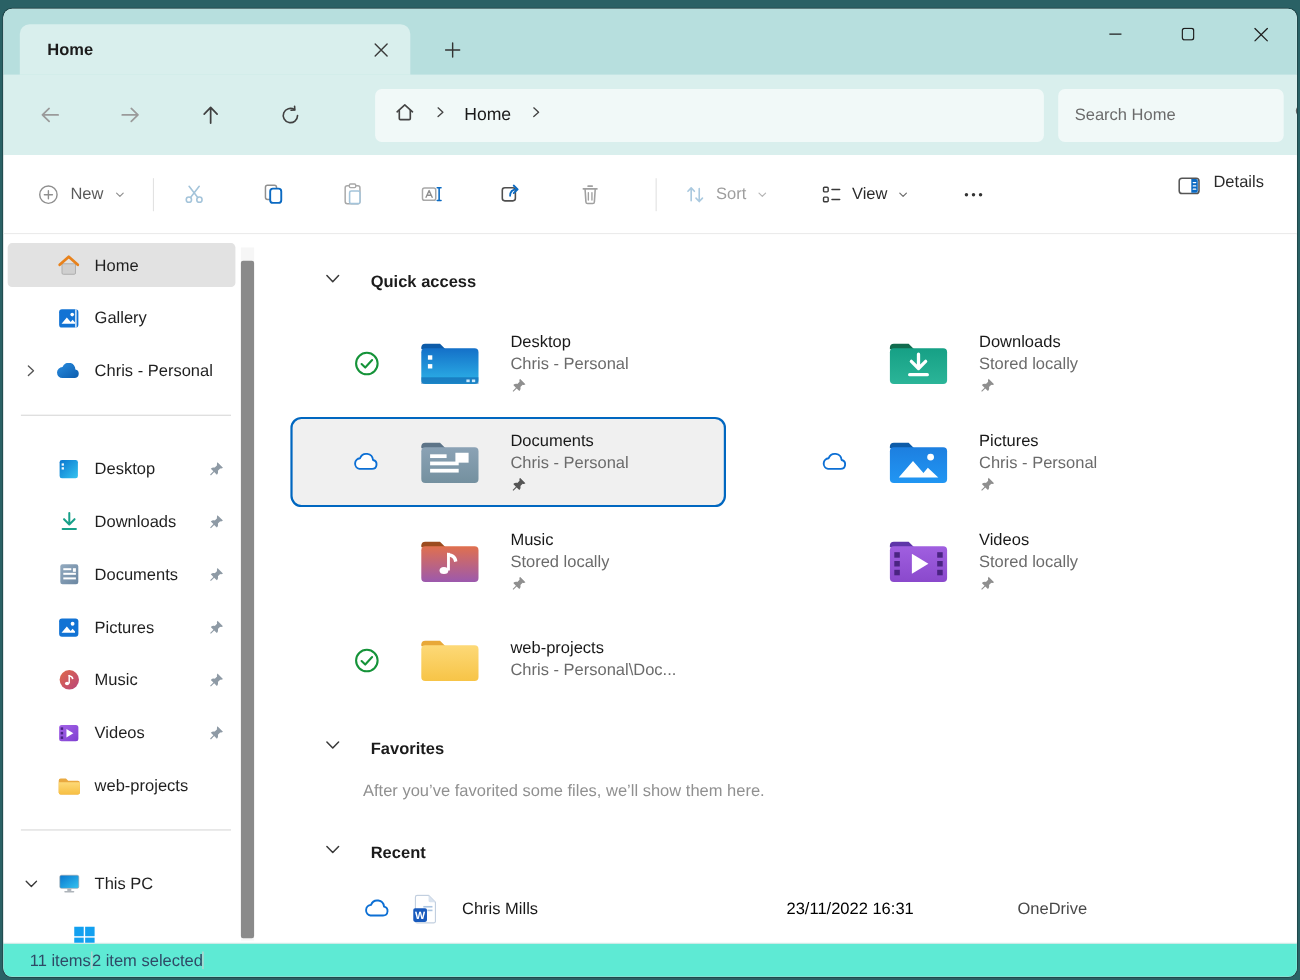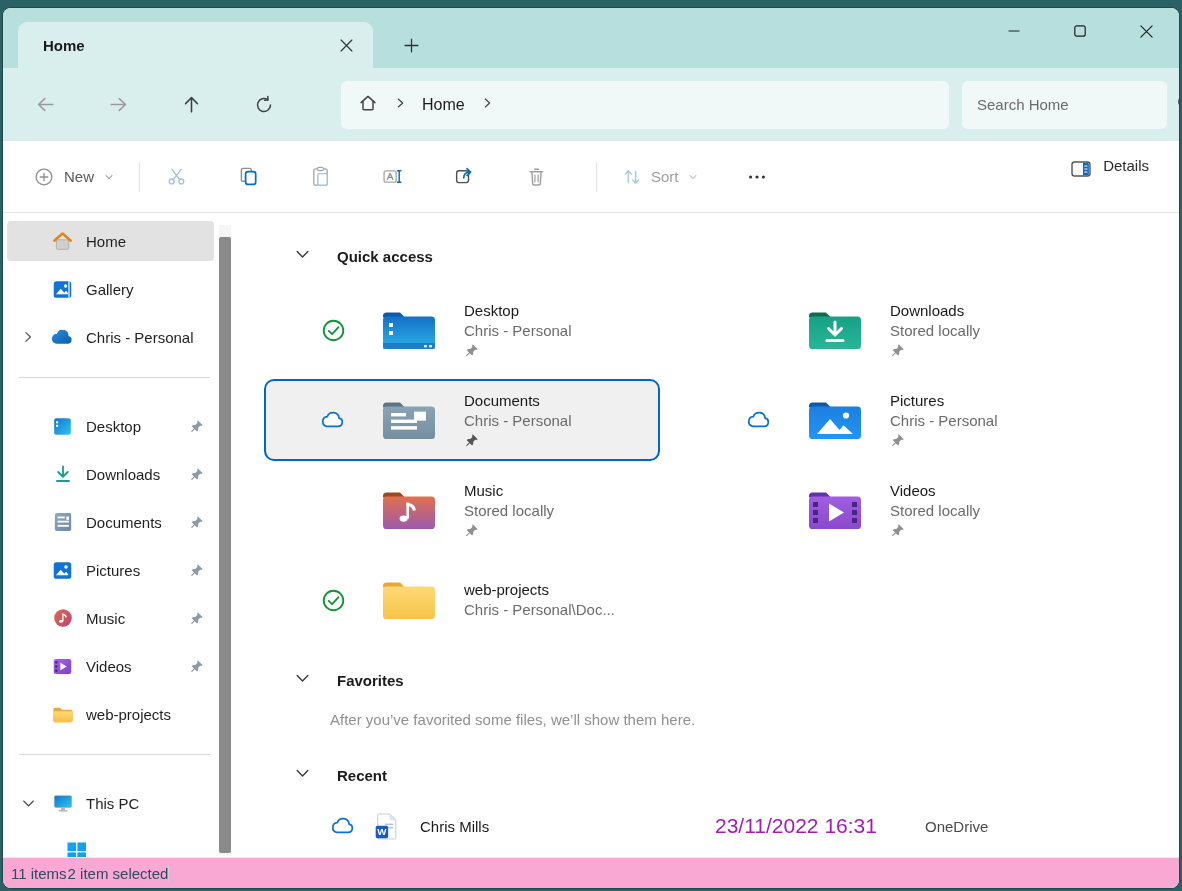--- a/index.html
+++ b/index.html
@@ -72,25 +72,25 @@
   .tile.selected .tile-pin { color:#555; }
 
   .fav-header { margin-top:22px; }
   .empty-text { margin:14px 0 0 66px; font-size:15px; color:#909090; }
   .recent-header { margin-top:30px; }
   .recent-list { margin-top:12px; }
   .recent-row { display:flex; align-items:center; height:44px; }
   .r-status { width:26px; margin-left:66px; display:flex; justify-content:center; flex:none; }
   .r-ico { width:24px; margin-left:18px; display:flex; justify-content:center; flex:none; }
   .r-name { font-size:15px; color:#191919; margin-left:22px; width:295px; flex:none; }
-  .r-date { font-size:21px; color:#a21caf; width:210px; flex:none; }
+  .r-date { font-size:15px; color:#000000; width:210px; flex:none; }
   .r-loc { font-size:15px; color:#494949; }
 
   
-  .statusbar { height:31px; border-top:1px solid #ececec; display:flex; align-items:center; padding:0 8px; flex:none; background:#f9a8d4; }
+  .statusbar { height:31px; border-top:1px solid #ececec; display:flex; align-items:center; padding:0 24px; flex:none; background:#5eead4; }
   .sb-text { font-size:15px; color:#2f4a66; }
   .sb-div { width:1px; height:16px; background:#cfcfcf; }
 </style>
 </head>
 <body>
 
 <div class="window">
 
   <div class="titlebar">
     <div class="tab">
@@ -233,20 +233,31 @@
     </div>
     <div class="tb-divider"></div>
     <div class="tb-drop">
       <svg width="22" height="22" viewBox="0 0 24 24" fill="none">
           <path d="M8 5.4 V18 M4.8 8.6 L8 5.2 L11.2 8.6" stroke="#aac9df" stroke-width="1.6" stroke-linecap="round" stroke-linejoin="round"></path>
           <path d="M16 18.6 V6 M12.8 15.4 L16 18.8 L19.2 15.4" stroke="#aac9df" stroke-width="1.6" stroke-linecap="round" stroke-linejoin="round"></path>
         </svg>
       <span class="tb-label-dim">Sort</span>
       <svg width="12" height="12" viewBox="0 0 16 16" fill="none">
           <path d="M4 6 L8 10 L12 6" stroke="#b5b5b5" stroke-width="1.4" stroke-linecap="round" stroke-linejoin="round"></path>
+        </svg>
+    </div>
+    <div class="tb-drop">
+      <svg width="22" height="22" viewBox="0 0 24 24" fill="none">
+          <rect x="4" y="4.6" width="4.6" height="4.6" rx="1" stroke="#3a3a3a" stroke-width="1.4"></rect>
+          <rect x="4" y="14.4" width="4.6" height="4.6" rx="1" stroke="#3a3a3a" stroke-width="1.4"></rect>
+          <path d="M12.4 6.9 H20 M12.4 16.7 H20" stroke="#3a3a3a" stroke-width="1.5" stroke-linecap="round"></path>
+        </svg>
+      <span class="tb-label">View</span>
+      <svg width="12" height="12" viewBox="0 0 16 16" fill="none">
+          <path d="M4 6 L8 10 L12 6" stroke="#6a6a6a" stroke-width="1.4" stroke-linecap="round" stroke-linejoin="round"></path>
         </svg>
     </div>
     <div class="tb-icon-btn" style="margin-right:0">
       <svg width="22" height="22" viewBox="0 0 24 24">
           <circle cx="5" cy="12" r="1.7" fill="#333"></circle>
           <circle cx="12" cy="12" r="1.7" fill="#333"></circle>
           <circle cx="19" cy="12" r="1.7" fill="#333"></circle>
         </svg>
     </div>
     <div class="tb-details">

